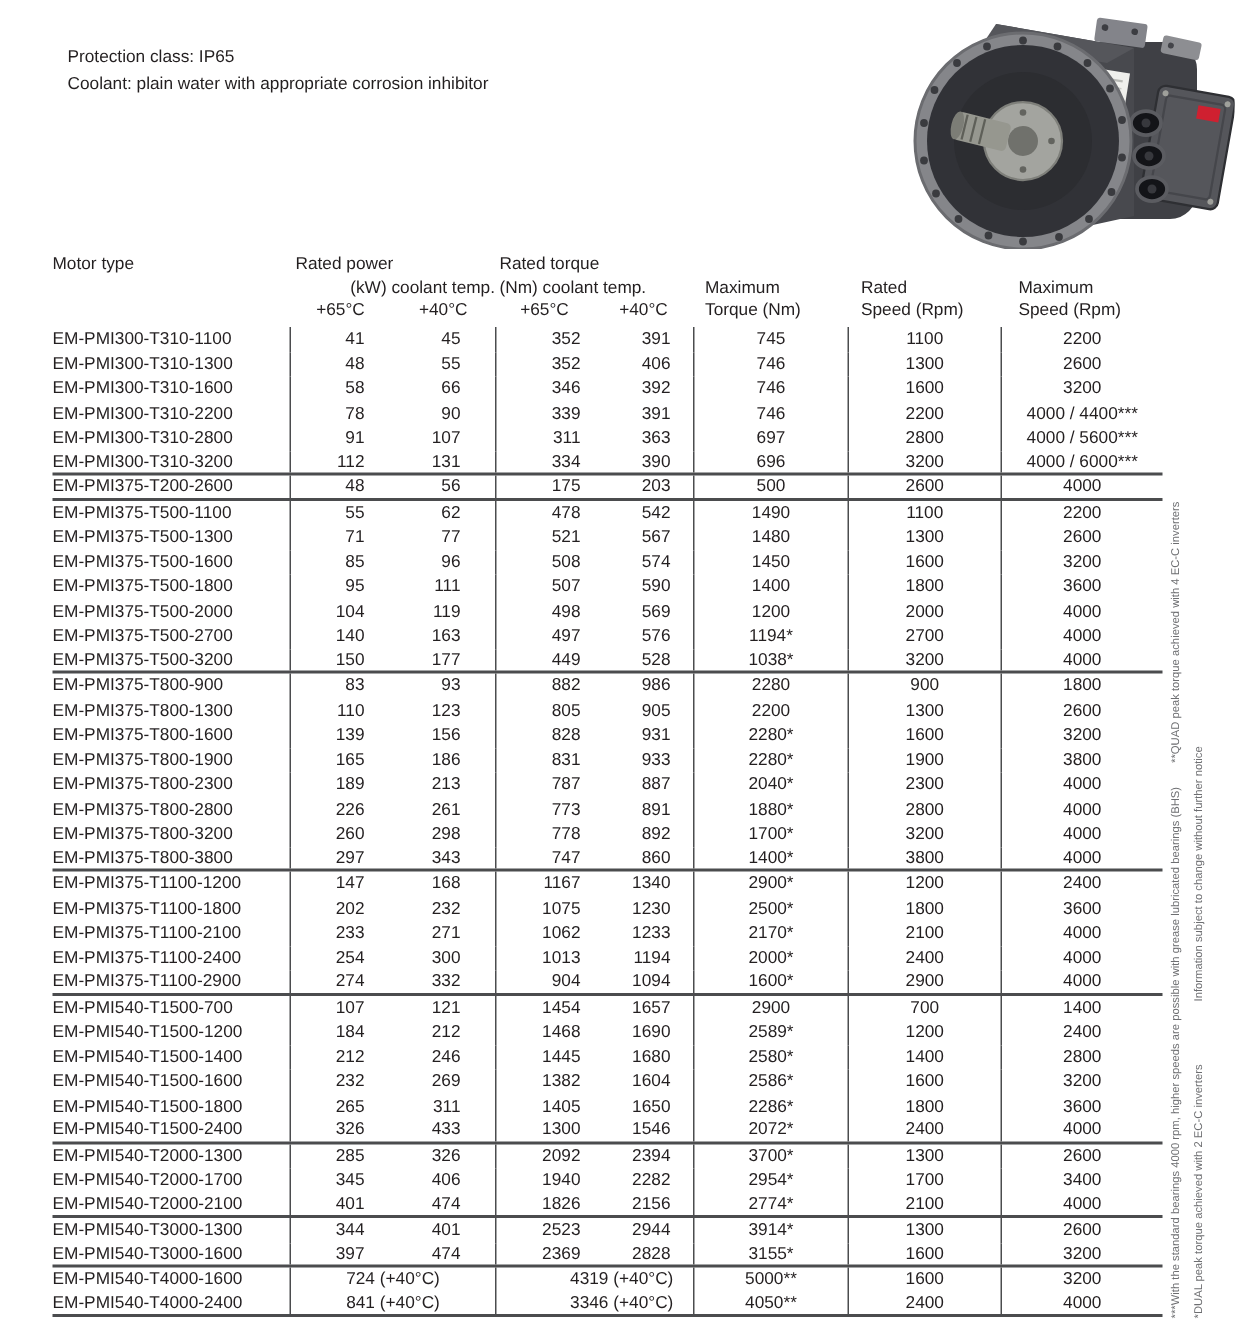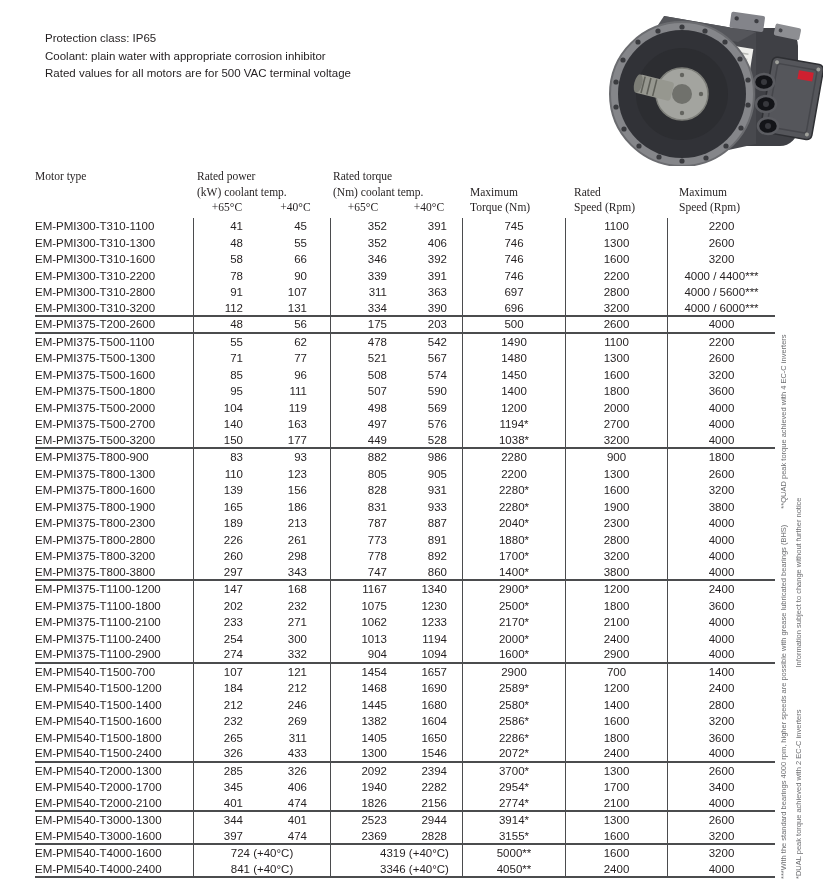--- a/index.html
+++ b/index.html
@@ -6,25 +6,25 @@
   .page{position:relative;width:830px;height:880px;background:#ffffff;overflow:hidden;
         font-family:"Liberation Sans",sans-serif;color:#231f20;}
 
   
   .info{position:absolute;left:45px;top:30px;font-size:11.5px;line-height:17.5px;}
 
   
   .thead{position:absolute;left:35px;top:170px;display:grid;
          grid-template-columns:158px 68px 69px 66px 66px 103px 102px 108px;
          grid-auto-rows:15.5px;font-size:11.5px;}
-  .hcell{white-space:nowrap;font-family:Liberation Serif, serif;}
+  .hcell{white-space:nowrap;}
   .h-motor{grid-area:1/1;}
   .h-power-title{grid-area:1/2/2/4;padding-left:4px;}
   .h-torque-title{grid-area:1/4/2/6;padding-left:3px;}
-  .h-power-sub{grid-area:2/2/3/4;padding-left:4px;}
+  .h-power-sub{grid-area:2/2/3/4;padding-left:4px;text-align:right;}
   .h-torque-sub{grid-area:2/4/3/6;padding-left:3px;}
   .h-maxt-1{grid-area:2/6;padding-left:8px;}
   .h-rspd-1{grid-area:2/7;padding-left:9px;}
   .h-mspd-1{grid-area:2/8;padding-left:12px;}
   .h-p65{grid-area:3/2;text-align:center;}
   .h-p40{grid-area:3/3;text-align:center;}
   .h-t65{grid-area:3/4;text-align:center;}
   .h-t40{grid-area:3/5;text-align:center;}
   .h-maxt-2{grid-area:3/6;padding-left:8px;}
   .h-rspd-2{grid-area:3/7;padding-left:9px;}
@@ -55,21 +55,20 @@
   .photo{position:absolute;left:598px;top:8px;width:225px;height:158px;}
 </style>
 </head>
 <body>
 
 <div class="page">
 
   <div class="info">
     <div>Protection class: IP65</div>
     <div>Coolant: plain water with appropriate corrosion inhibitor</div>
-    <div>Rated values for all motors are for 500 VAC terminal voltage</div>
   </div>
 
   <svg class="photo" viewBox="0 0 225 158" aria-hidden="true">
 
     <rect x="112" y="20" width="88" height="118" rx="18" fill="#3f4045"></rect>
     <polygon points="66,8 158,24 158,136 66,156" fill="#48494e"></polygon>
     <polygon points="66,8 158,24 140,34 58,20" fill="#55565b"></polygon>
 
     <g transform="rotate(8 150 16)">
       <rect x="132" y="6" width="34" height="16" rx="2" fill="#83848a"></rect>

